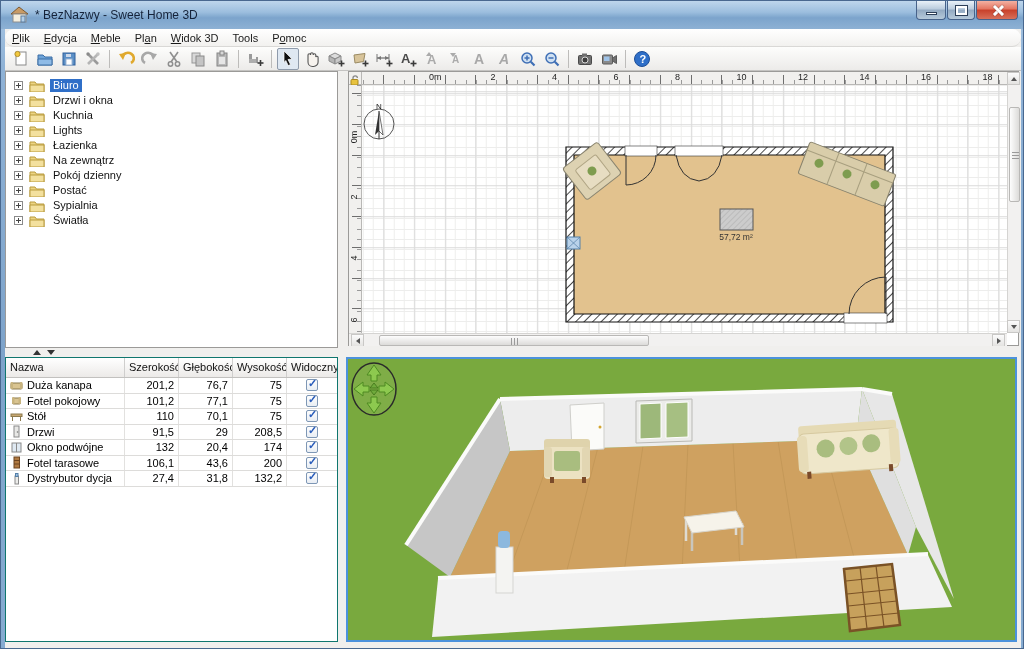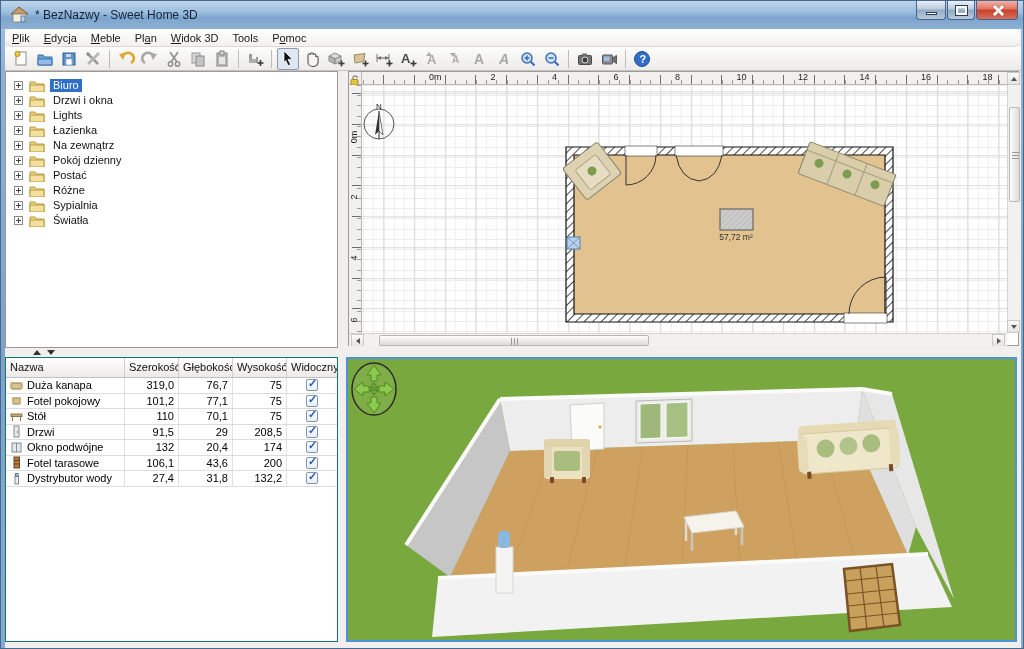--- a/index.html
+++ b/index.html
@@ -341,20 +341,28 @@
 
             <div class="tree-item">
               <span class="expand"></span>
               <svg class="folder" viewBox="0 0 16 12">
                 <path d="M1 2 h5 l1.5 2 H15 v8 H1 z" fill="#ecd382" stroke="#b99b3e"></path>
                 <path d="M1 5 h14 v7 H1 z" fill="#f3e09e" stroke="#b99b3e"></path>
               </svg>
               <span class="tree-label">Drzwi i okna</span>
             </div>
 
+            <div class="tree-item">
+              <span class="expand"></span>
+              <svg class="folder" viewBox="0 0 16 12">
+                <path d="M1 2 h5 l1.5 2 H15 v8 H1 z" fill="#ecd382" stroke="#b99b3e"></path>
+                <path d="M1 5 h14 v7 H1 z" fill="#f3e09e" stroke="#b99b3e"></path>
+              </svg>
+              <span class="tree-label">Kuchnia</span>
+            </div>
 
             <div class="tree-item">
               <span class="expand"></span>
               <svg class="folder" viewBox="0 0 16 12">
                 <path d="M1 2 h5 l1.5 2 H15 v8 H1 z" fill="#ecd382" stroke="#b99b3e"></path>
                 <path d="M1 5 h14 v7 H1 z" fill="#f3e09e" stroke="#b99b3e"></path>
               </svg>
               <span class="tree-label">Lights</span>
             </div>
 
@@ -388,28 +396,20 @@
 
             <div class="tree-item">
               <span class="expand"></span>
               <svg class="folder" viewBox="0 0 16 12">
                 <path d="M1 2 h5 l1.5 2 H15 v8 H1 z" fill="#ecd382" stroke="#b99b3e"></path>
                 <path d="M1 5 h14 v7 H1 z" fill="#f3e09e" stroke="#b99b3e"></path>
               </svg>
               <span class="tree-label">Postać</span>
             </div>
 
-            <div class="tree-item">
-              <span class="expand"></span>
-              <svg class="folder" viewBox="0 0 16 12">
-                <path d="M1 2 h5 l1.5 2 H15 v8 H1 z" fill="#ecd382" stroke="#b99b3e"></path>
-                <path d="M1 5 h14 v7 H1 z" fill="#f3e09e" stroke="#b99b3e"></path>
-              </svg>
-              <span class="tree-label">Różne</span>
-            </div>
 
             <div class="tree-item">
               <span class="expand"></span>
               <svg class="folder" viewBox="0 0 16 12">
                 <path d="M1 2 h5 l1.5 2 H15 v8 H1 z" fill="#ecd382" stroke="#b99b3e"></path>
                 <path d="M1 5 h14 v7 H1 z" fill="#f3e09e" stroke="#b99b3e"></path>
               </svg>
               <span class="tree-label">Sypialnia</span>
             </div>
 
@@ -438,21 +438,21 @@
 
               <div class="trow">
                 <span class="tc c-name">
                   <span class="row-icon"><svg width="13" height="13" viewBox="0 0 13 13">
                       <rect x="1" y="4" width="11" height="6" rx="1" fill="#d9c491" stroke="#8b7a4f"></rect>
                       <rect x="0.5" y="3" width="2.5" height="7" rx="1" fill="#c9b47e"></rect>
                       <rect x="10" y="3" width="2.5" height="7" rx="1" fill="#c9b47e"></rect>
                     </svg></span>
                   <span>Duża kanapa</span>
                 </span>
-                <span class="tc c-num">319,0</span>
+                <span class="tc c-num">201,2</span>
                 <span class="tc c-num">76,7</span>
                 <span class="tc c-num">75</span>
                 <span class="tc c-chk">
                   <span class="checkbox checked"></span>
                 </span>
               </div>
 
               <div class="trow">
                 <span class="tc c-name">
                   <span class="row-icon"><svg width="13" height="13" viewBox="0 0 13 13">
@@ -535,21 +535,21 @@
                   <span class="checkbox checked"></span>
                 </span>
               </div>
 
               <div class="trow">
                 <span class="tc c-name">
                   <span class="row-icon"><svg width="13" height="13" viewBox="0 0 13 13">
                       <rect x="5" y="4" width="3.5" height="8" fill="#ececea" stroke="#8a8a8a"></rect>
                       <rect x="5.5" y="1.5" width="2.5" height="3" fill="#9cc0e2" stroke="#5580a8"></rect>
                     </svg></span>
-                  <span>Dystrybutor wody</span>
+                  <span>Dystrybutor dycja</span>
                 </span>
                 <span class="tc c-num">27,4</span>
                 <span class="tc c-num">31,8</span>
                 <span class="tc c-num">132,2</span>
                 <span class="tc c-chk">
                   <span class="checkbox checked"></span>
                 </span>
               </div>
             </div>
         </div>

